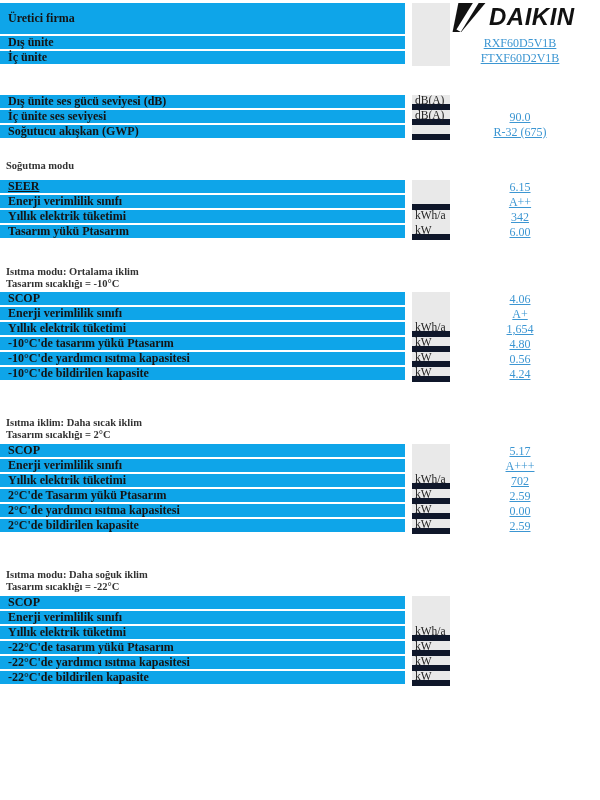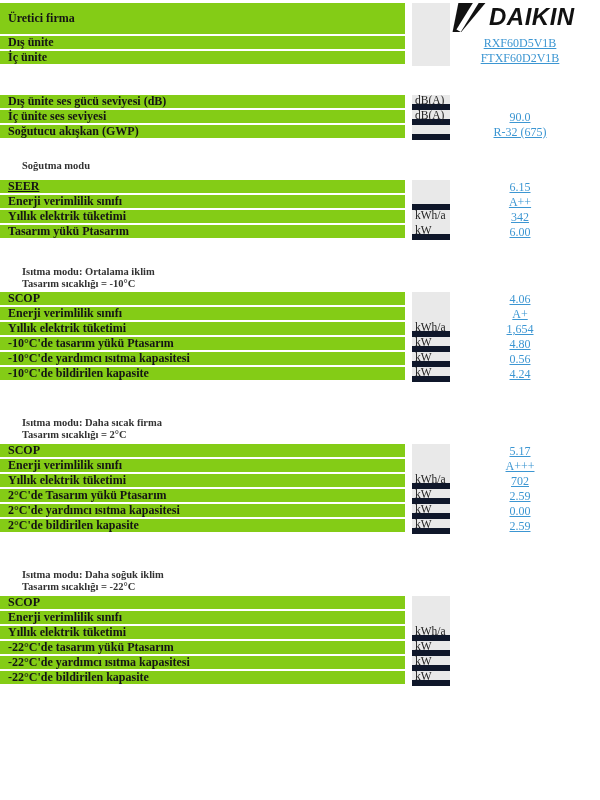--- a/index.html
+++ b/index.html
@@ -8,33 +8,33 @@
   #page{position:absolute;left:0;top:0;width:600px;height:800px;background:#fff;}
 
   .blk{position:absolute;left:0;width:600px;}
   .blk0{top:3px}  .blk1{top:95px} .blk2{top:160px} .blk3{top:180px}
   .blk4{top:266px}.blk5{top:292px}.blk6{top:417px} .blk7{top:444px}
   .blk8{top:569px}.blk9{top:596px}
 
   .row{display:flex;height:15px;}
   .blk0 .row:first-child{height:33px;}
 
-  .lcell{width:405px;box-sizing:border-box;background:#84cc16;border-bottom:2px solid #fff;
+  .lcell{width:405px;box-sizing:border-box;background:#0ea5e9;border-bottom:2px solid #fff;
          display:flex;align-items:center;padding-left:8px;
          font-weight:bold;font-size:12px;color:#141414;}
   .lcell.link .ltxt{text-decoration:underline;}
   .gapcol{width:7px;}
   .ucell{width:38px;box-sizing:border-box;background:#e9e9e9;border-bottom:6px solid #0f172a;
          display:flex;align-items:center;padding-left:3px;
          font-size:11.5px;color:#222;}
   .ucell.nosep{border-bottom-color:#e9e9e9;}
   .vcell{width:140px;display:flex;align-items:center;justify-content:center;
          font-size:12px;color:#3c96d2;text-decoration:underline;}
 
-  .hdr .hline{font-weight:bold;font-size:10.5px;line-height:11.5px;color:#333;padding-left:22px;}
+  .hdr .hline{font-weight:bold;font-size:10.5px;line-height:11.5px;color:#333;padding-left:6px;}
 
   .logo{position:absolute;left:452px;top:2px;width:148px;height:30px;
         display:flex;align-items:center;}
   .logo svg{width:34px;height:29px;flex:0 0 auto;margin-right:3px;}
   .brand{font-family:"Liberation Sans",sans-serif;font-style:italic;font-weight:800;
          font-size:24px;letter-spacing:0.5px;color:#111;transform:scaleY(1.02);
          white-space:nowrap;}
 </style>
 </head>
 <body>
@@ -178,21 +178,21 @@
         <div class="row">
           <div class="lcell">
             <span class="ltxt">-10°C'de bildirilen kapasite</span>
           </div>
           <div class="gapcol"></div>
           <div class="ucell">kW</div>
           <div class="vcell">4.24</div>
         </div>
       </div>
       <div class="blk blk6 hdr">
-        <div class="hline">Isıtma modu: Daha sıcak firma</div>
+        <div class="hline">Isıtma iklim: Daha sıcak iklim</div>
         <div class="hline">Tasarım sıcaklığı = 2°C</div>
       </div>
       <div class="blk blk7 tbl">
         <div class="row">
           <div class="lcell">
             <span class="ltxt">SCOP</span>
           </div>
           <div class="gapcol"></div>
           <div class="ucell nosep"></div>
           <div class="vcell">5.17</div>

